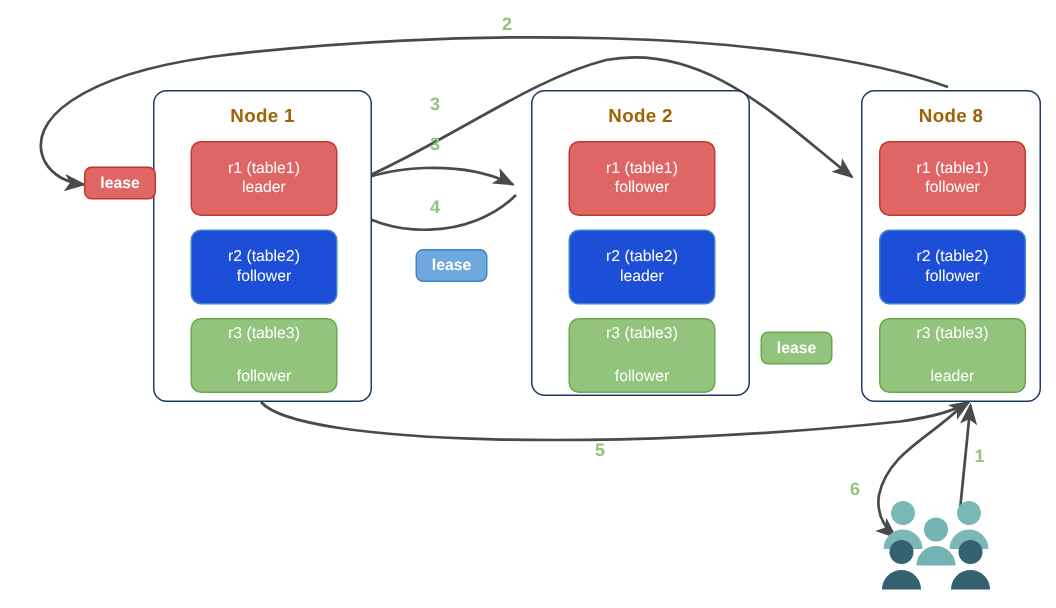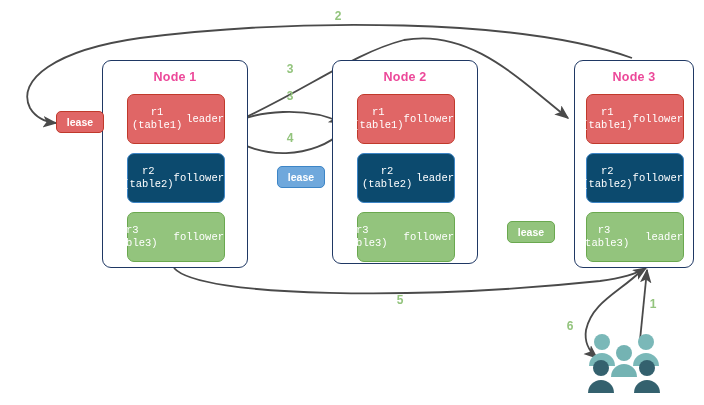--- a/index.html
+++ b/index.html
@@ -19,40 +19,39 @@
     border:1.4px solid #1f3864;
     border-radius:9px;
   }
   .node-title{
     position:absolute;
     left:0;right:0;
     top:9px;
     text-align:center;
     font-size:12.5px;
     font-weight:bold;
-    color:#ec4899;
+    color:#a16207;
     letter-spacing:.2px;
   }
   .replica{
     position:absolute;
     box-sizing:border-box;
     border-radius:7px;
     display:flex;
-    flex-direction:row;
+    flex-direction:column;
     align-items:center;
-    justify-content:flex-end;
+    justify-content:center;
     color:#ffffff;
     font-size:10.5px;
     line-height:13px;
     text-align:center;
-    font-family:Liberation Mono, monospace;
   }
   .replica span{display:block;}
   .rep-red{background:#e06666;border:1.3px solid #c0392b;}
-  .rep-blue{background:#0c4a6e;border:1.3px solid #3d85c6;}
+  .rep-blue{background:#1d4ed8;border:1.3px solid #3d85c6;}
   .rep-green{background:#93c47d;border:1.3px solid #6aa84f;gap:16px;}
 
   .lease{
     position:absolute;
     box-sizing:border-box;
     border-radius:5px;
     display:flex;
     align-items:center;
     justify-content:center;
     color:#ffffff;
@@ -111,38 +110,38 @@
     <div class="replica rep-blue" style="left:24px;top:92px;width:98px;height:50px;">
       <span>r2 (table2)</span>
       <span>follower</span>
     </div>
     <div class="replica rep-green" style="left:24px;top:151px;width:98px;height:50px;">
       <span>r3 (table3)</span>
       <span>follower</span>
     </div>
   </div>
 
-  <div class="node-box" style="left:332px;top:60px;width:146px;height:204px;">
+  <div class="node-box" style="left:354px;top:60px;width:146px;height:204px;">
     <div class="node-title">Node 2</div>
     <div class="replica rep-red" style="left:24px;top:33px;width:98px;height:50px;">
       <span>r1 (table1)</span>
       <span>follower</span>
     </div>
     <div class="replica rep-blue" style="left:24px;top:92px;width:98px;height:50px;">
       <span>r2 (table2)</span>
       <span>leader</span>
     </div>
     <div class="replica rep-green" style="left:24px;top:151px;width:98px;height:50px;">
       <span>r3 (table3)</span>
       <span>follower</span>
     </div>
   </div>
 
   <div class="node-box" style="left:574px;top:60px;width:120px;height:208px;">
-    <div class="node-title">Node 3</div>
+    <div class="node-title">Node 8</div>
     <div class="replica rep-red" style="left:11px;top:33px;width:98px;height:50px;">
       <span>r1 (table1)</span>
       <span>follower</span>
     </div>
     <div class="replica rep-blue" style="left:11px;top:92px;width:98px;height:50px;">
       <span>r2 (table2)</span>
       <span>follower</span>
     </div>
     <div class="replica rep-green" style="left:11px;top:151px;width:98px;height:50px;">
       <span>r3 (table3)</span>

